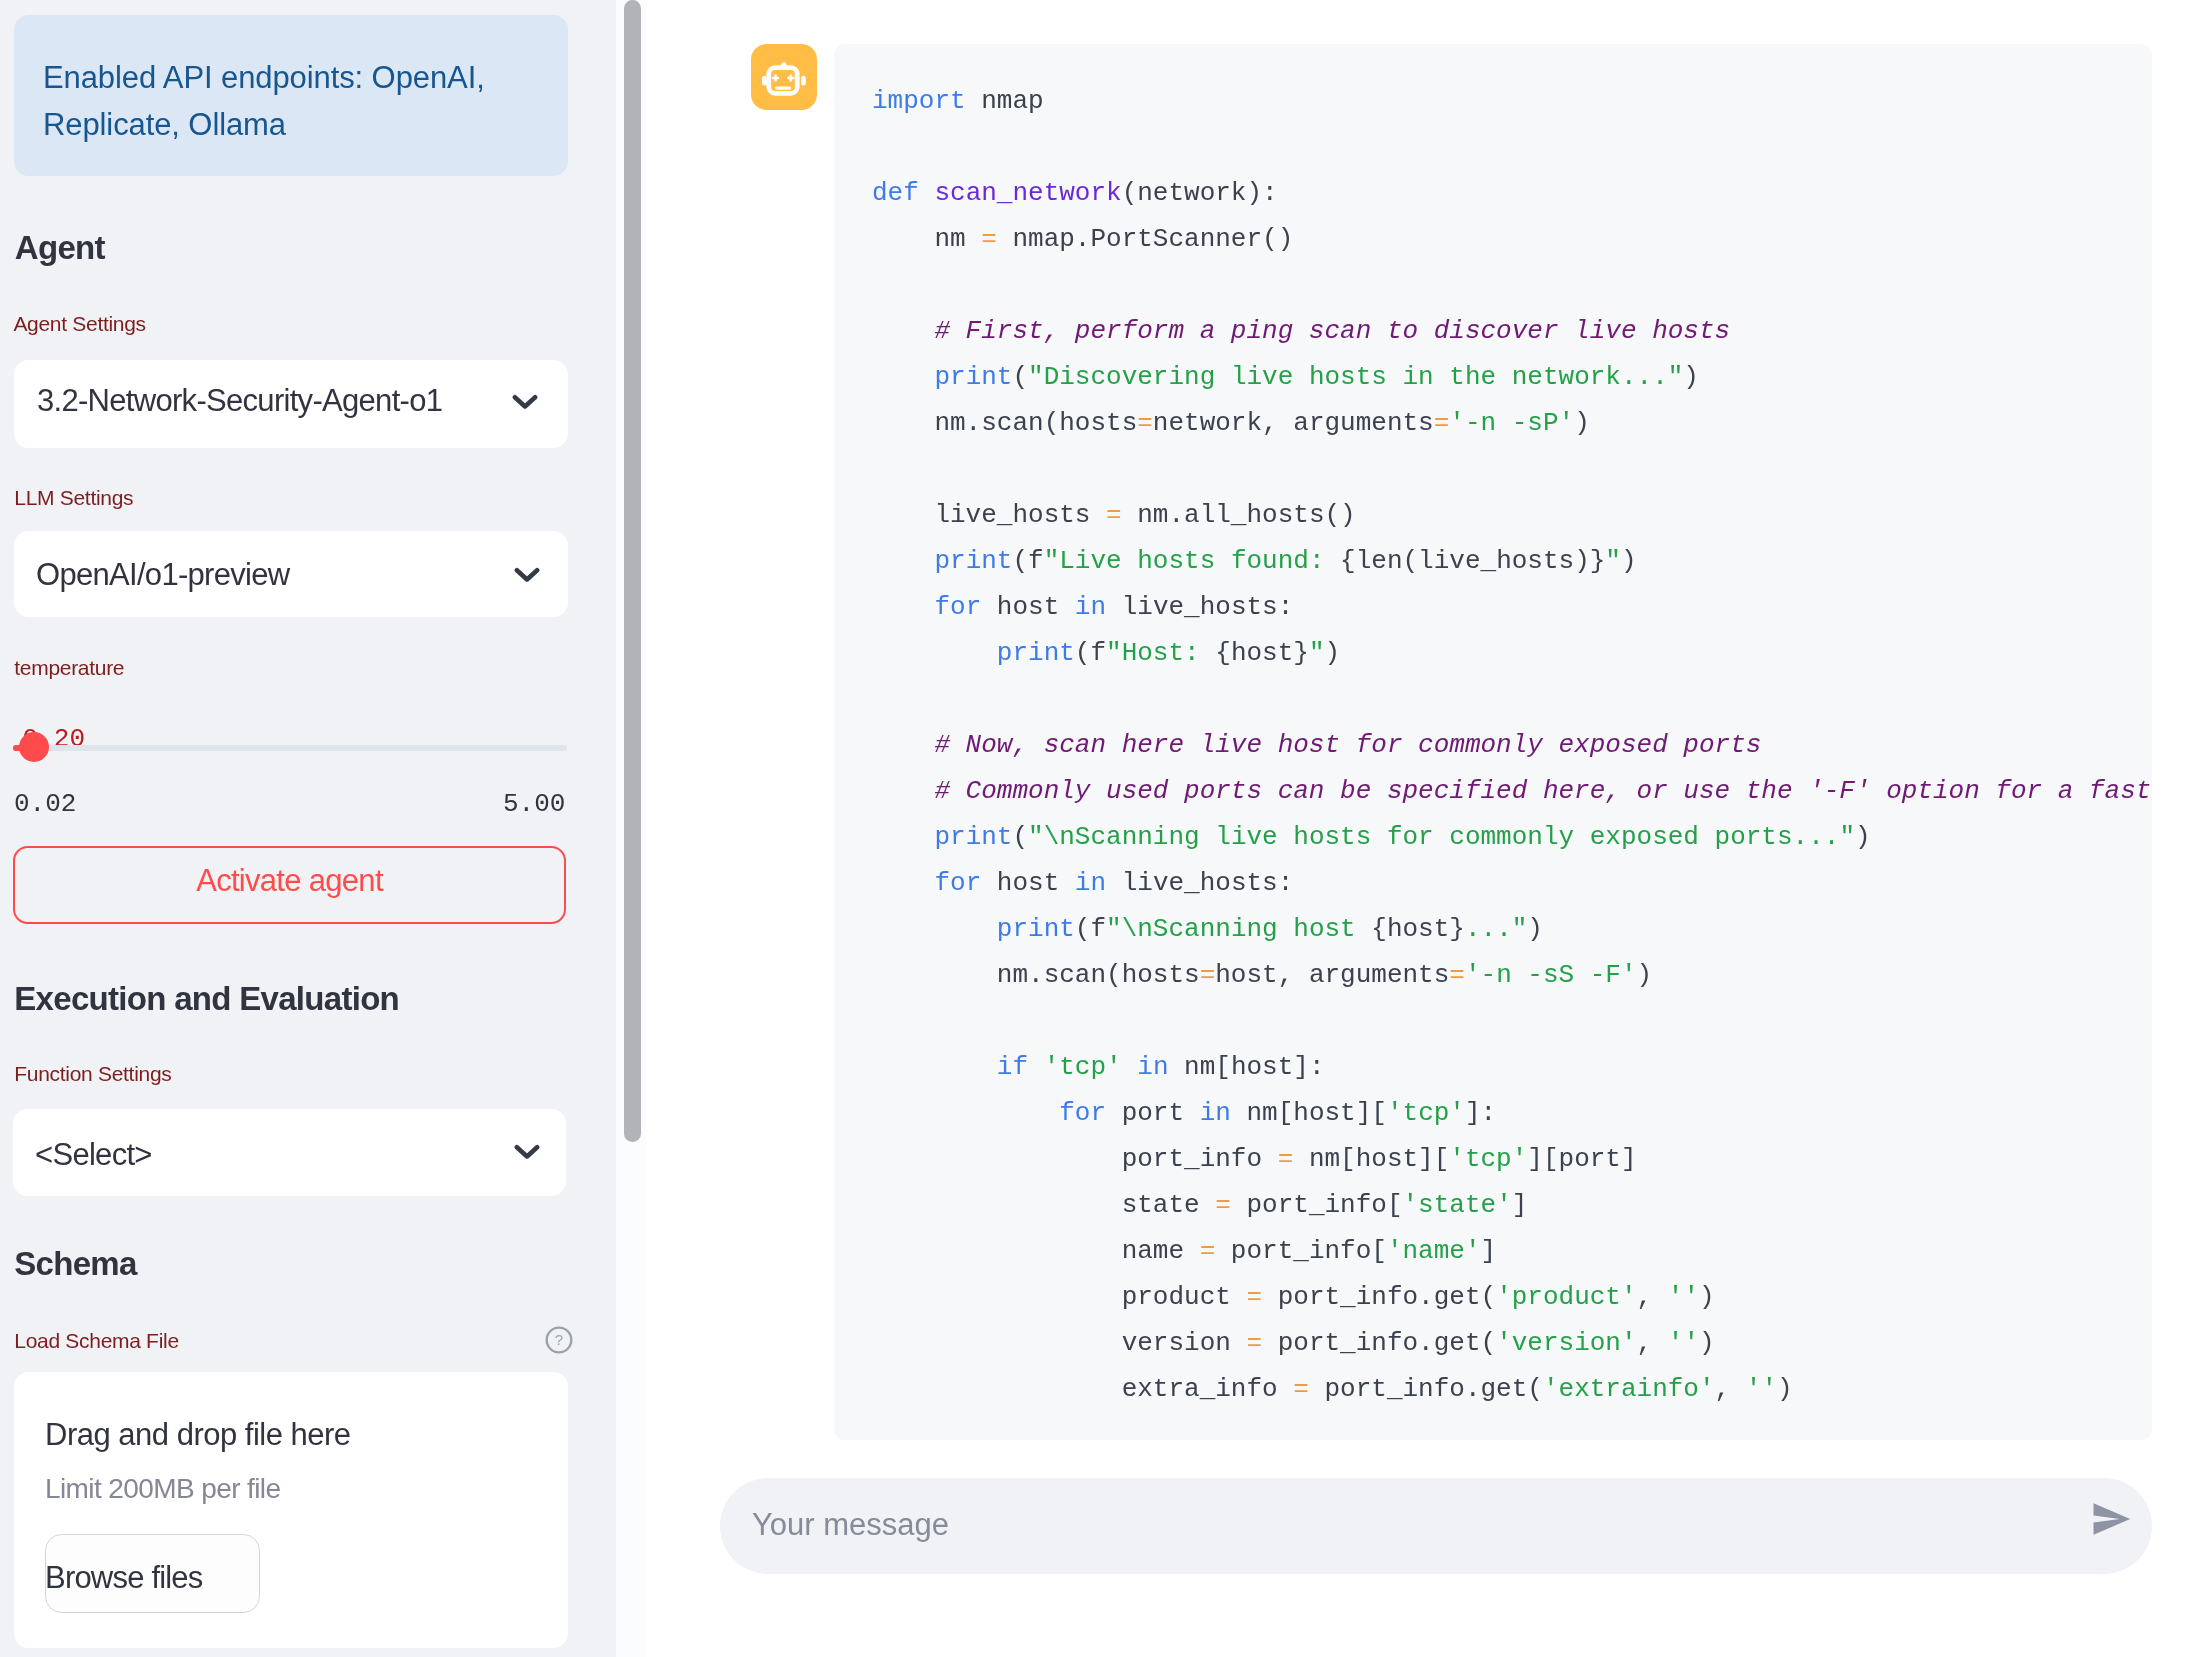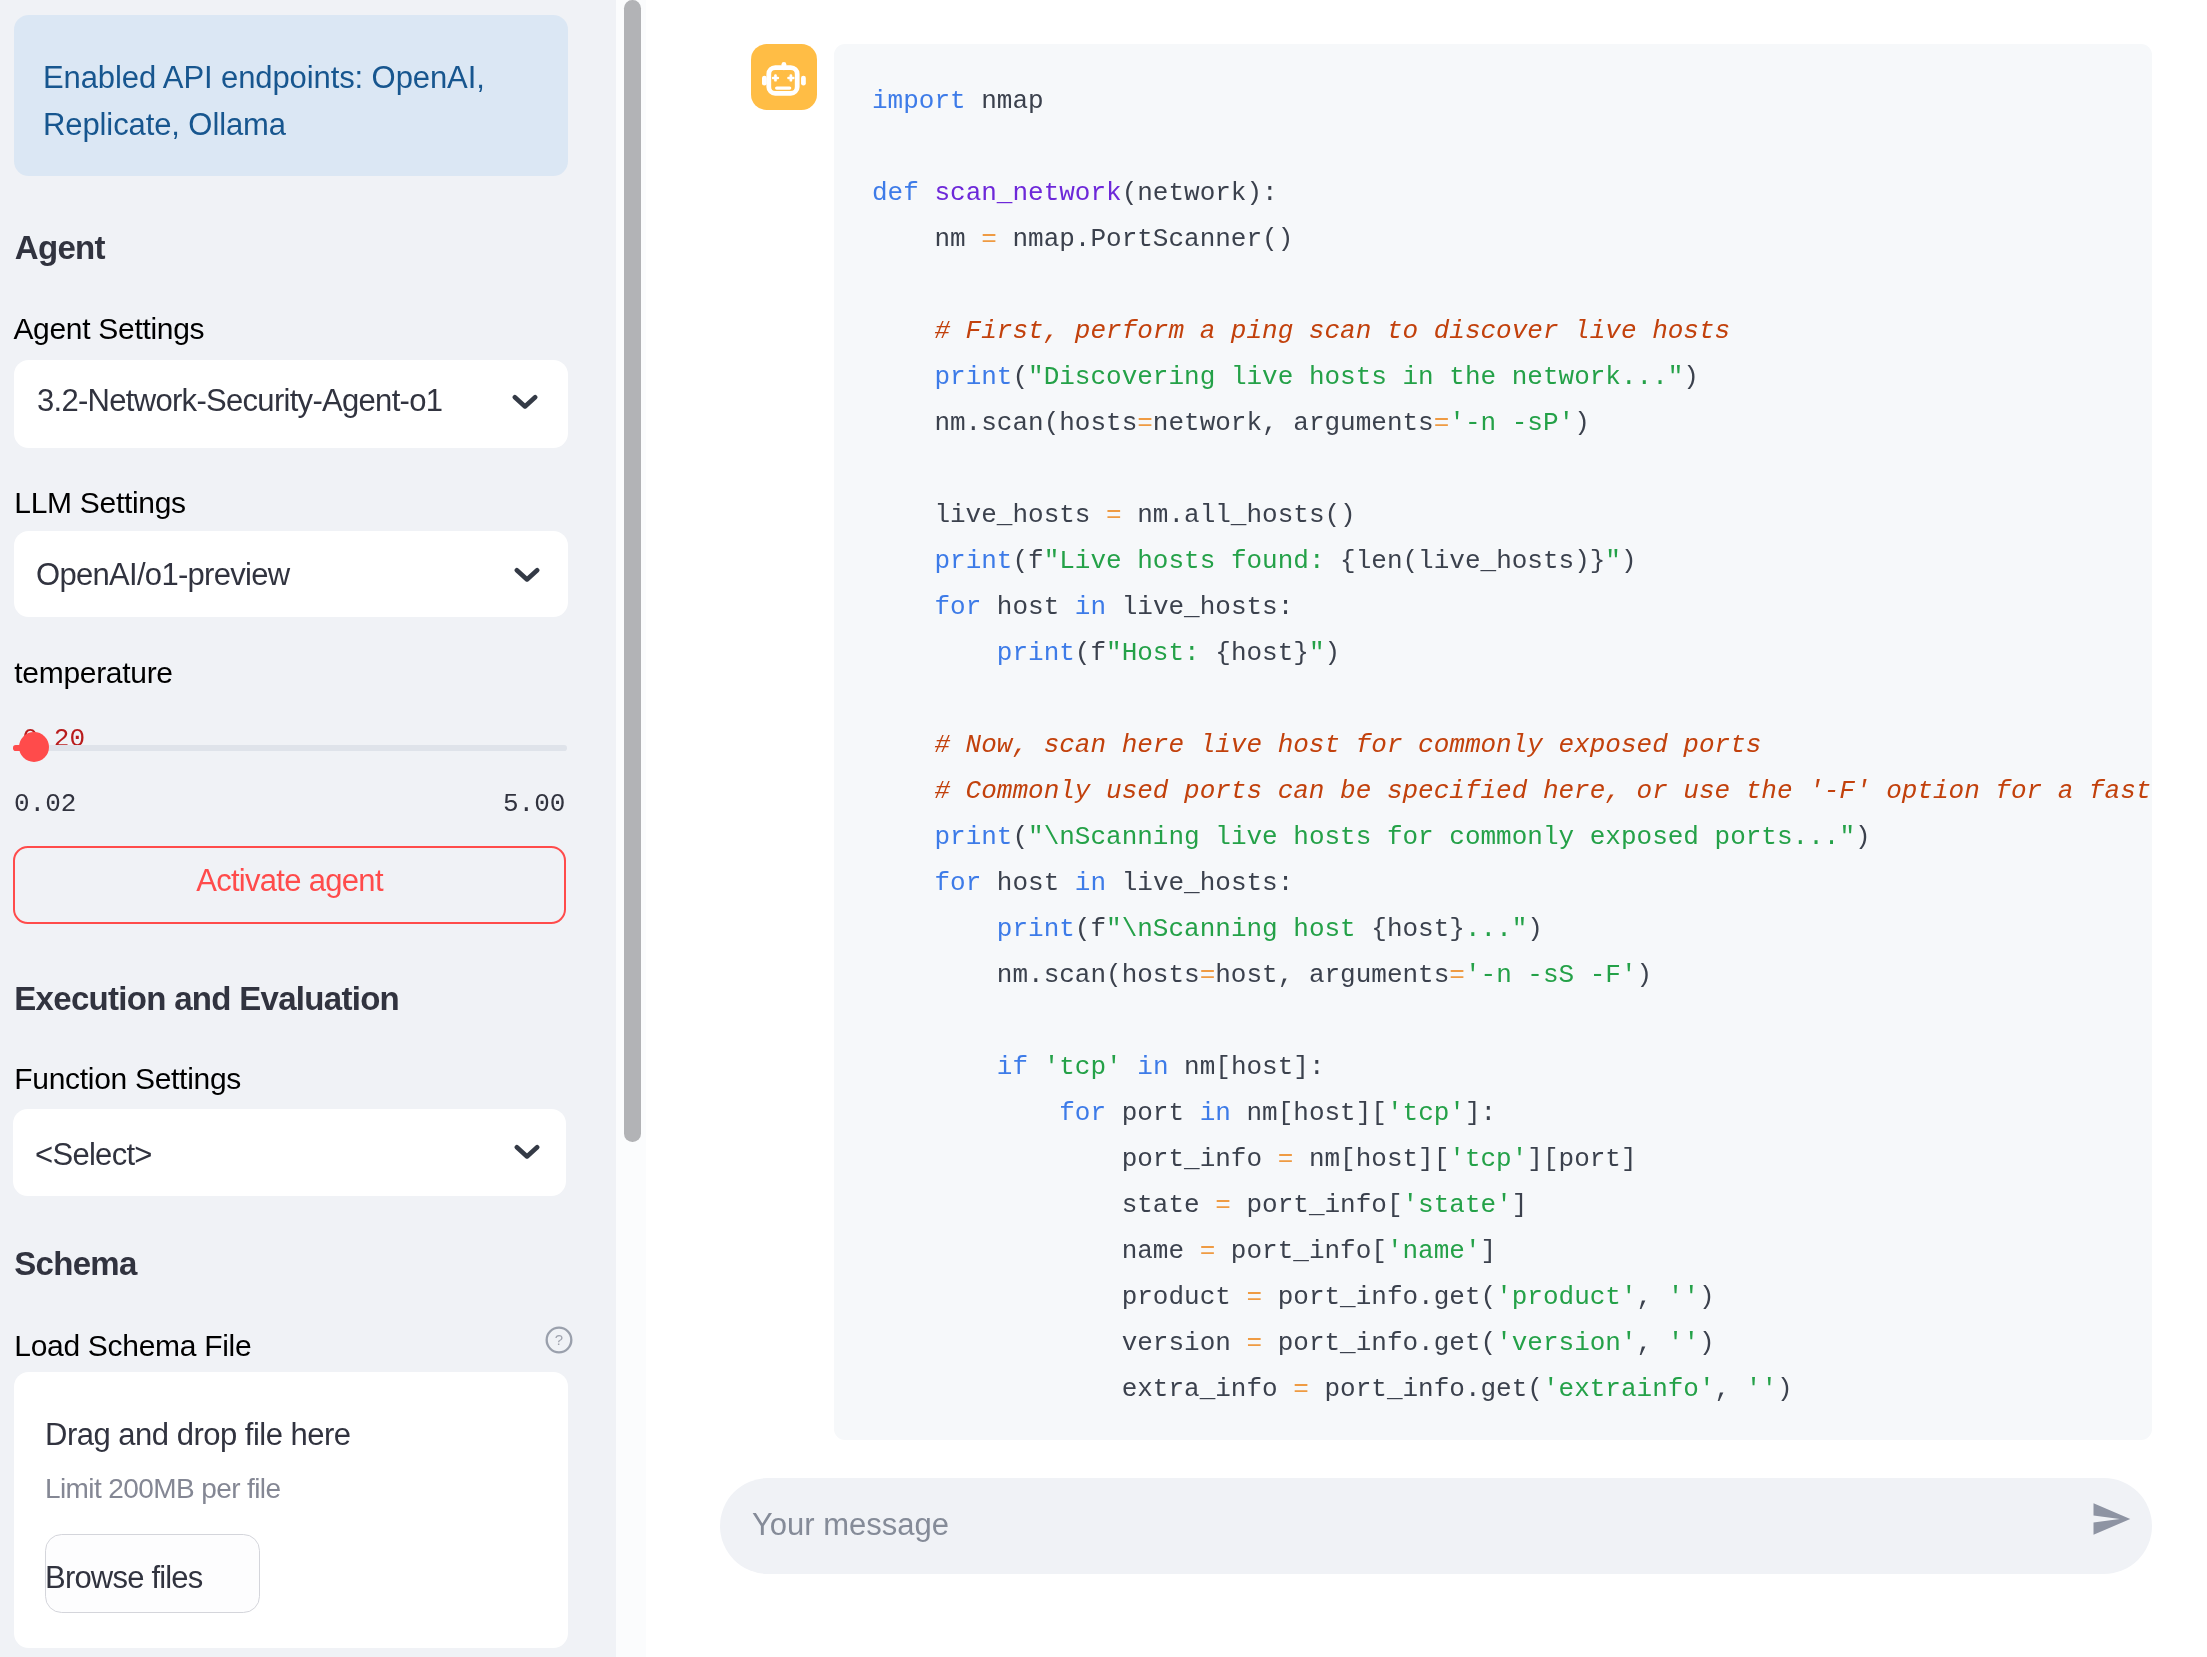--- a/index.html
+++ b/index.html
@@ -1,25 +1,25 @@
 <!DOCTYPE html>
 <html style="font-size:14.8px"><head><meta charset="utf-8"><style>
 * {margin:0;padding:0;box-sizing:border-box}
 html,body {width:2208px;height:1658px;background:#ffffff;font-family:"Liberation Sans",sans-serif;overflow:hidden;position:relative}
 .abs {position:absolute}
-.lbl {font-size:30px;letter-spacing:-0.3px;color:#000000;line-height:1.1175;white-space:pre}
+.lbl {font-size:21px;letter-spacing:-0.3px;color:#7f1d1d;line-height:1.1175;white-space:pre}
 .hdr {font-size:33px;font-weight:bold;letter-spacing:-0.7px;color:#31333f;line-height:1.1175;white-space:pre}
 .sel {font-size:31px;letter-spacing:-0.7px;color:#31333f;line-height:1.1175;white-space:pre}
 .mono {font-family:"Liberation Mono",monospace;font-size:26px;line-height:1.1175;white-space:pre}
 #code {font-family:"Liberation Mono",monospace;font-size:26px;line-height:46px;color:#3b414d;white-space:pre}
 #code .k {color:#3d7be8}
 #code .f {color:#6d28d9;font-weight:normal}
 #code .o {color:#ef9b43}
 #code .s {color:#24a148}
-#code .c {color:#c2410c;font-style:italic}
+#code .c {color:#701a75;font-style:italic}
 </style></head><body>
 
 <div class="abs" style="left:0;top:0;width:616px;height:1658px;background:#f0f2f6"></div>
 <div class="abs" style="left:616px;top:0;width:30px;height:1658px;background:#fbfcfd"></div>
 <div class="abs" style="left:624px;top:0;width:16.6px;height:1142px;background:#b2b3b6;border-radius:8.3px"></div>
 
 <div class="abs" style="left:14px;top:14.8px;width:554px;height:161px;background:#dbe7f4;border-radius:14.8px"></div>
 <div class="abs" style="left:43px;top:54px;width:498px;font-size:31px;letter-spacing:-0.1px;line-height:47px;color:#17568f">Enabled API endpoints: OpenAI, Replicate, Ollama</div>
 
 <div class="abs hdr" style="left:14.8px;top:230px">Agent</div>

